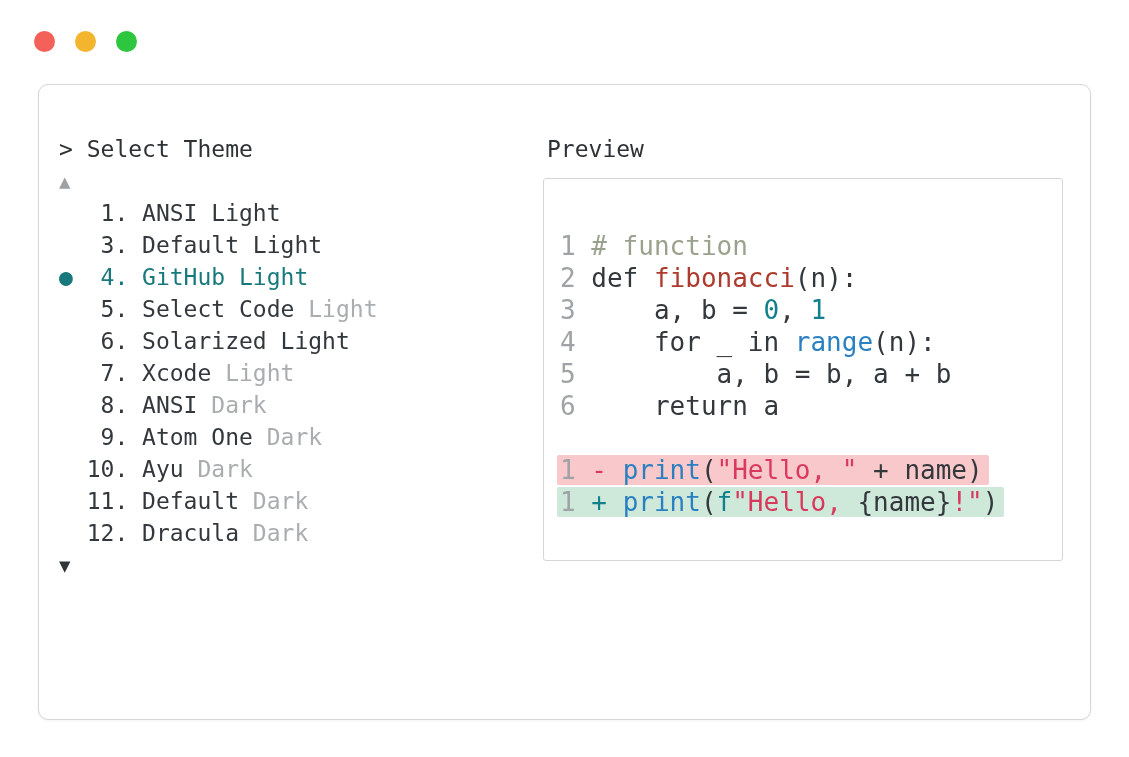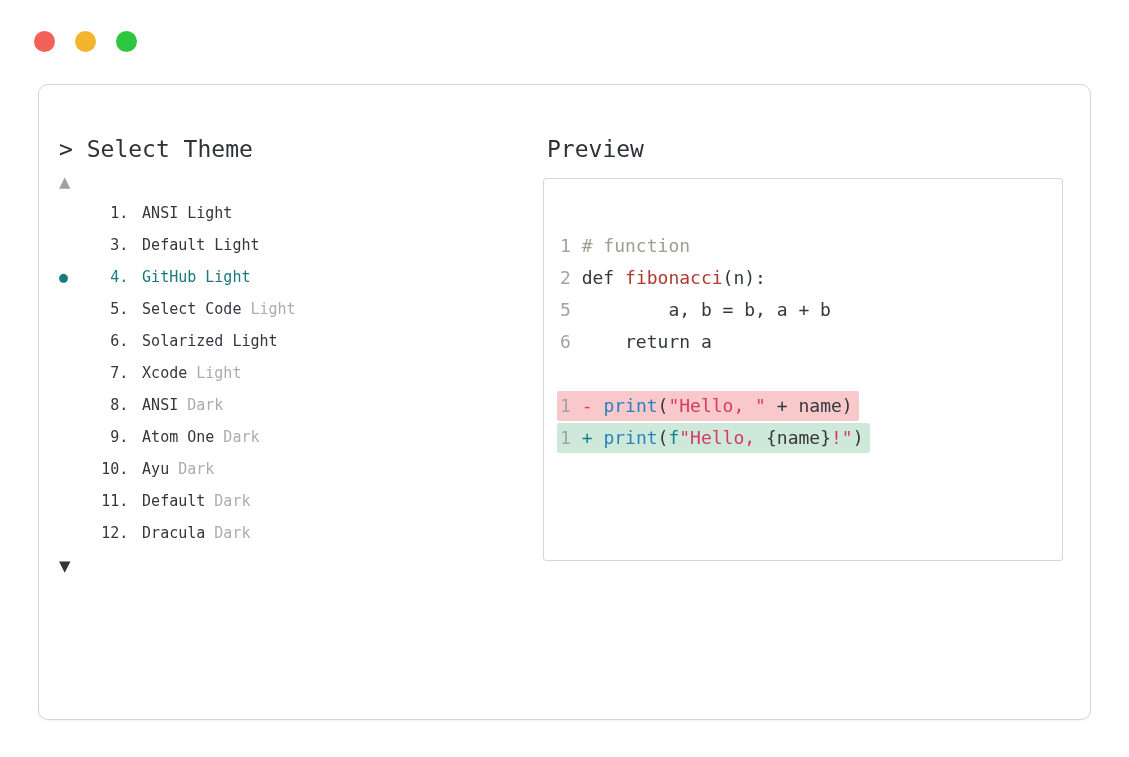--- a/index.html
+++ b/index.html
@@ -13,21 +13,21 @@
   .light{width:21px;height:21px;border-radius:50%;display:inline-block;}
 
   
   .panel{
     position:absolute;left:38px;top:84px;width:1053px;height:636px;
     border:1.5px solid var(--border,#d5d6d8);border-radius:10px;
     background:#ffffff;box-shadow:0 1px 3px rgba(0,0,0,0.05);
     box-sizing:border-box;
   }
   .left-col{position:absolute;left:20px;top:48px;}
-  .trow{height:32px;line-height:32px;font-size:15px;color:var(--plain,#33383d);white-space:pre;}
+  .trow{height:32px;line-height:32px;font-size:23px;color:var(--plain,#33383d);white-space:pre;}
   .t-marker{display:inline-block;width:27.7px;white-space:pre;}
   .t-num{display:inline-block;width:41.55px;text-align:right;white-space:pre;}
   .t-name{margin-left:13.85px;}
   .prompt-row{font-size:23px;color:#2e3236;}
   .arrow-row{font-size:19px;}
   .arrow-up{color:#9da1a4;}
   .arrow-down{color:#303538;}
   .theme-row .t-suffix{color:var(--dim,#a9adb0);}
   .theme-row.selected .t-num,
   .theme-row.selected .t-name,
@@ -35,21 +35,21 @@
   .blank-row{height:32px;}
   .help-row{color:var(--dim,#a9adb0);margin-left:-8px;}
 
   
   .preview-label{position:absolute;left:500px;top:48px;height:32px;line-height:32px;font-size:23px;color:#2e3236;margin-left:8px;}
   .preview-box{
     position:absolute;left:504px;top:93px;width:520px;height:383px;
     border:1.5px solid var(--border,#d5d6d8);border-radius:3px;background:#ffffff;
     box-sizing:border-box;padding:51px 0 0 16px;overflow:hidden;
   }
-  .crow{height:32px;line-height:32px;font-size:18px;white-space:pre;}
+  .crow{height:32px;line-height:32px;font-size:26px;white-space:pre;}
   .chip{display:inline-block;line-height:30px;border-radius:2px;}
   .chip-removed{background:var(--removed-bg,#f8c8cb);padding:0 6px 0 3px;margin-left:-3px;}
   .chip-added{background:var(--added-bg,#cee9da);padding:0 6px 0 3px;margin-left:-3px;}
   .tk-lineno{color:var(--lineno,#9fa3a6);}
   .tk-plain{color:var(--plain,#33383d);margin-top:32px;}
   .tk-comment{color:var(--comment,#9aa18c);}
   .tk-defname{color:var(--fndef,#ad3a2d);margin-top:11px;}
   .tk-num{color:var(--numcol,#12808c);}
   .tk-call{color:var(--builtin,#2b80c2);}
   .tk-str{color:var(--strcol,#d8395c);}
@@ -90,20 +90,22 @@
       <div class="trow arrow-row arrow-down"><span>▼</span>
       </div>
       <div class="blank-row"></div>
     </div>
 
     <div class="preview-label">Preview</div>
 
     <div class="preview-box" id="preview-box">
         <div class="crow"><span class="chip"><span class="tk-lineno">1 </span><span class="tk-comment"># function</span></span></div>
         <div class="crow"><span class="chip"><span class="tk-lineno">2 </span><span class="tk-plain">def </span><span class="tk-defname">fibonacci</span><span class="tk-plain">(n):</span></span></div>
+        <div class="crow"><span class="chip"><span class="tk-lineno">3 </span><span class="tk-plain">    a, b = </span><span class="tk-num">0</span><span class="tk-plain">, </span><span class="tk-num">1</span></span></div>
+        <div class="crow"><span class="chip"><span class="tk-lineno">4 </span><span class="tk-plain">    for _ in </span><span class="tk-call">range</span><span class="tk-plain">(n):</span></span></div>
         <div class="crow"><span class="chip"><span class="tk-lineno">5 </span><span class="tk-plain">        a, b = b, a + b</span></span></div>
         <div class="crow"><span class="chip"><span class="tk-lineno">6 </span><span class="tk-plain">    return a</span></span></div>
         <div class="crow"></div>
         <div class="crow"><span class="chip chip-removed"><span class="tk-lineno">1 </span><span class="tk-del">- </span><span class="tk-call">print</span><span class="tk-plain">(</span><span class="tk-str">"Hello, "</span><span class="tk-plain"> + name)</span></span></div>
         <div class="crow"><span class="chip chip-added"><span class="tk-lineno">1 </span><span class="tk-ins">+ </span><span class="tk-call">print</span><span class="tk-plain">(</span><span class="tk-ins">f</span><span class="tk-str">"Hello, </span><span class="tk-plain">{name}</span><span class="tk-str">!"</span><span class="tk-plain">)</span></span></div>
       </div>
 
   </div>
 </div>
 

